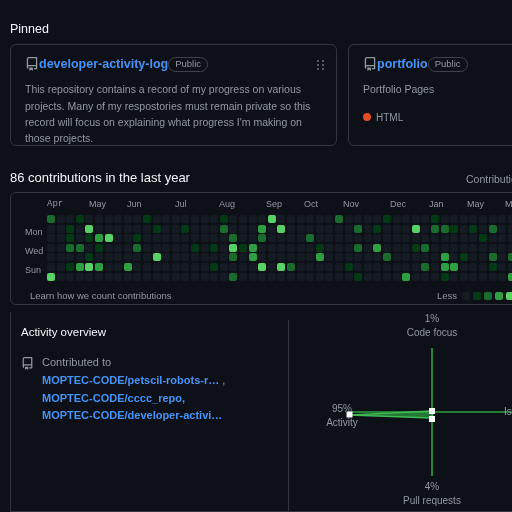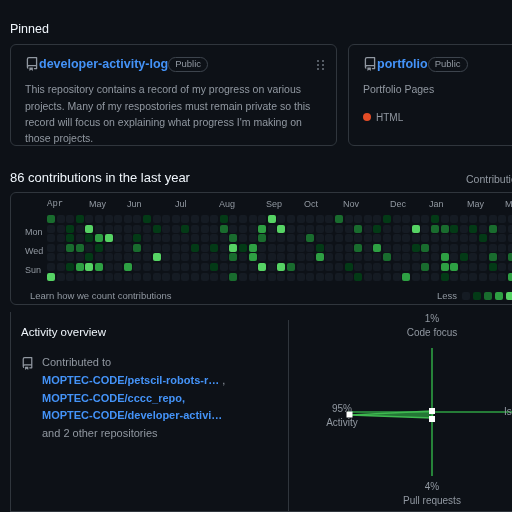--- a/index.html
+++ b/index.html
@@ -530,21 +530,20 @@
       <span class="activity-icon">
         <svg viewBox="0 0 16 16" width="13" height="13" fill="currentColor" aria-hidden="true">
           <path d="M2 2.5A2.5 2.5 0 0 1 4.5 0h8.75a.75.75 0 0 1 .75.75v12.5a.75.75 0 0 1-.75.75h-2.5a.75.75 0 0 1 0-1.5h1.75v-2h-8a1 1 0 0 0-.714 1.7.75.75 0 1 1-1.072 1.05A2.495 2.495 0 0 1 2 11.5Zm10.5-1h-8a1 1 0 0 0-1 1v6.708A2.486 2.486 0 0 1 4.5 9h8ZM5 12.25a.25.25 0 0 1 .25-.25h3.5a.25.25 0 0 1 .25.25v3.25a.25.25 0 0 1-.4.2l-1.45-1.087a.249.249 0 0 0-.3 0L5.4 15.7a.25.25 0 0 1-.4-.2Z"></path>
         </svg>
       </span>
       <div class="activity-text">
         <span>Contributed to</span><br>
         <span class="lk">MOPTEC-CODE/petscil-robots-r…</span> <span>,</span><br>
         <span class="lk">MOPTEC-CODE/cccc_repo,</span><br>
         <span class="lk">MOPTEC-CODE/developer-activi…</span><br>
-        <span>and 2 other repositories</span>
       </div>
     </div>
     <div class="vdiv"></div>
   </div>
 
   <div class="radar">
     <svg width="224" height="200" viewBox="0 0 224 200">
 
       <line x1="144" y1="36" x2="144" y2="164" stroke="#2ea043" stroke-width="1.6"></line>
       <line x1="60" y1="100" x2="224" y2="100" stroke="#2ea043" stroke-width="1.6"></line>

